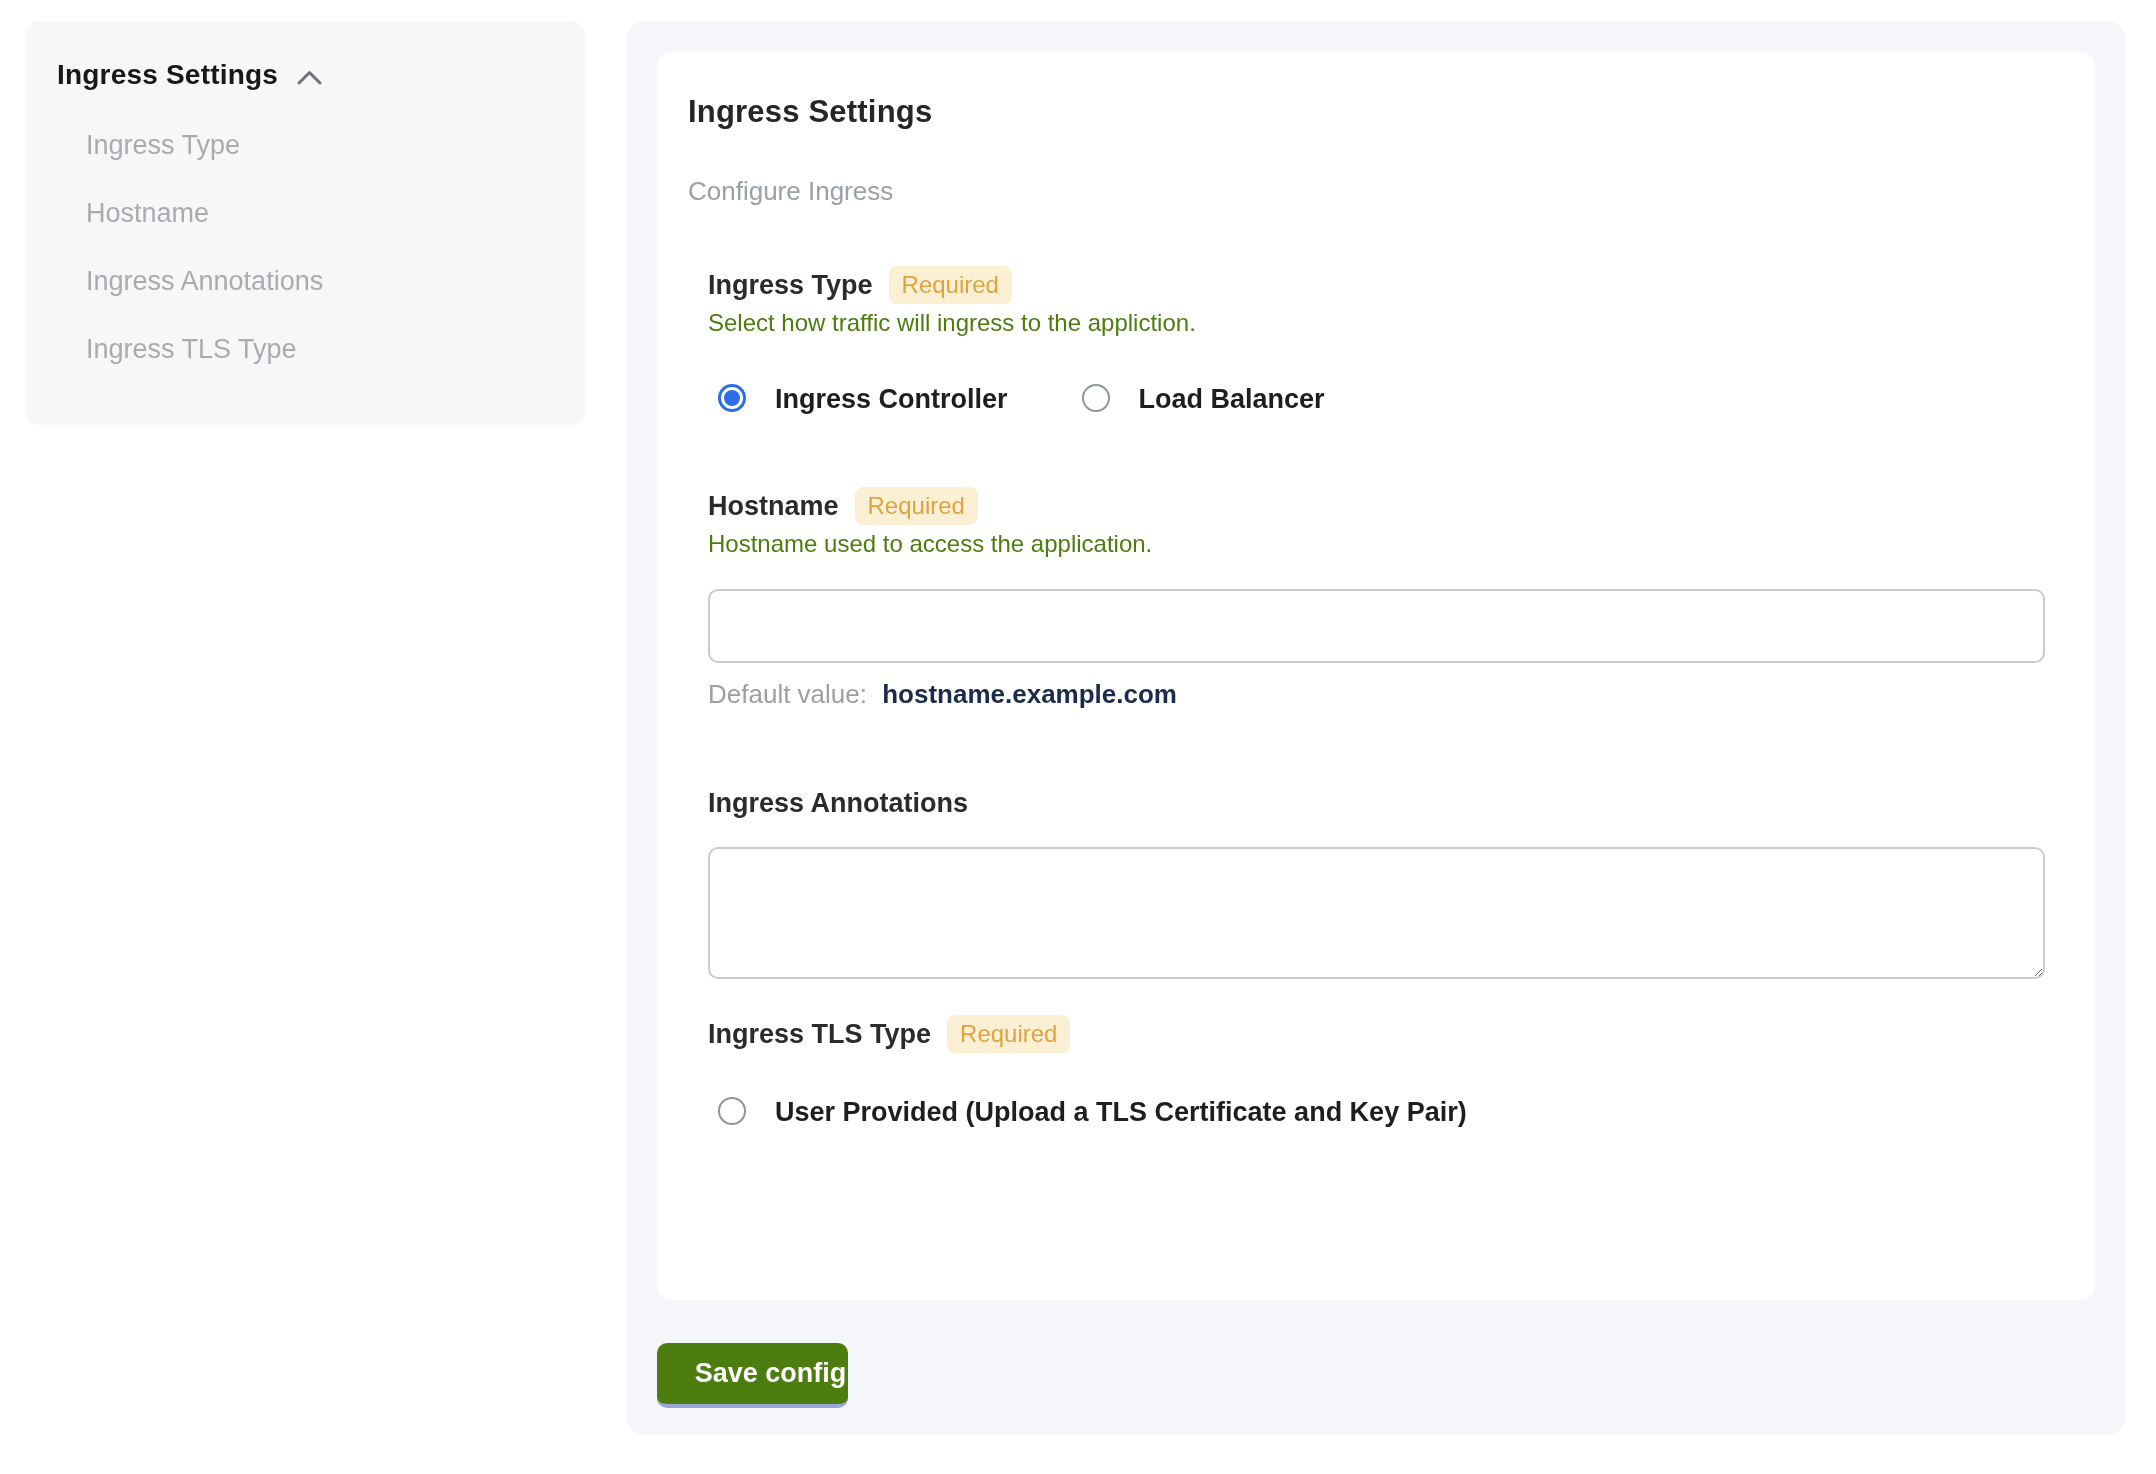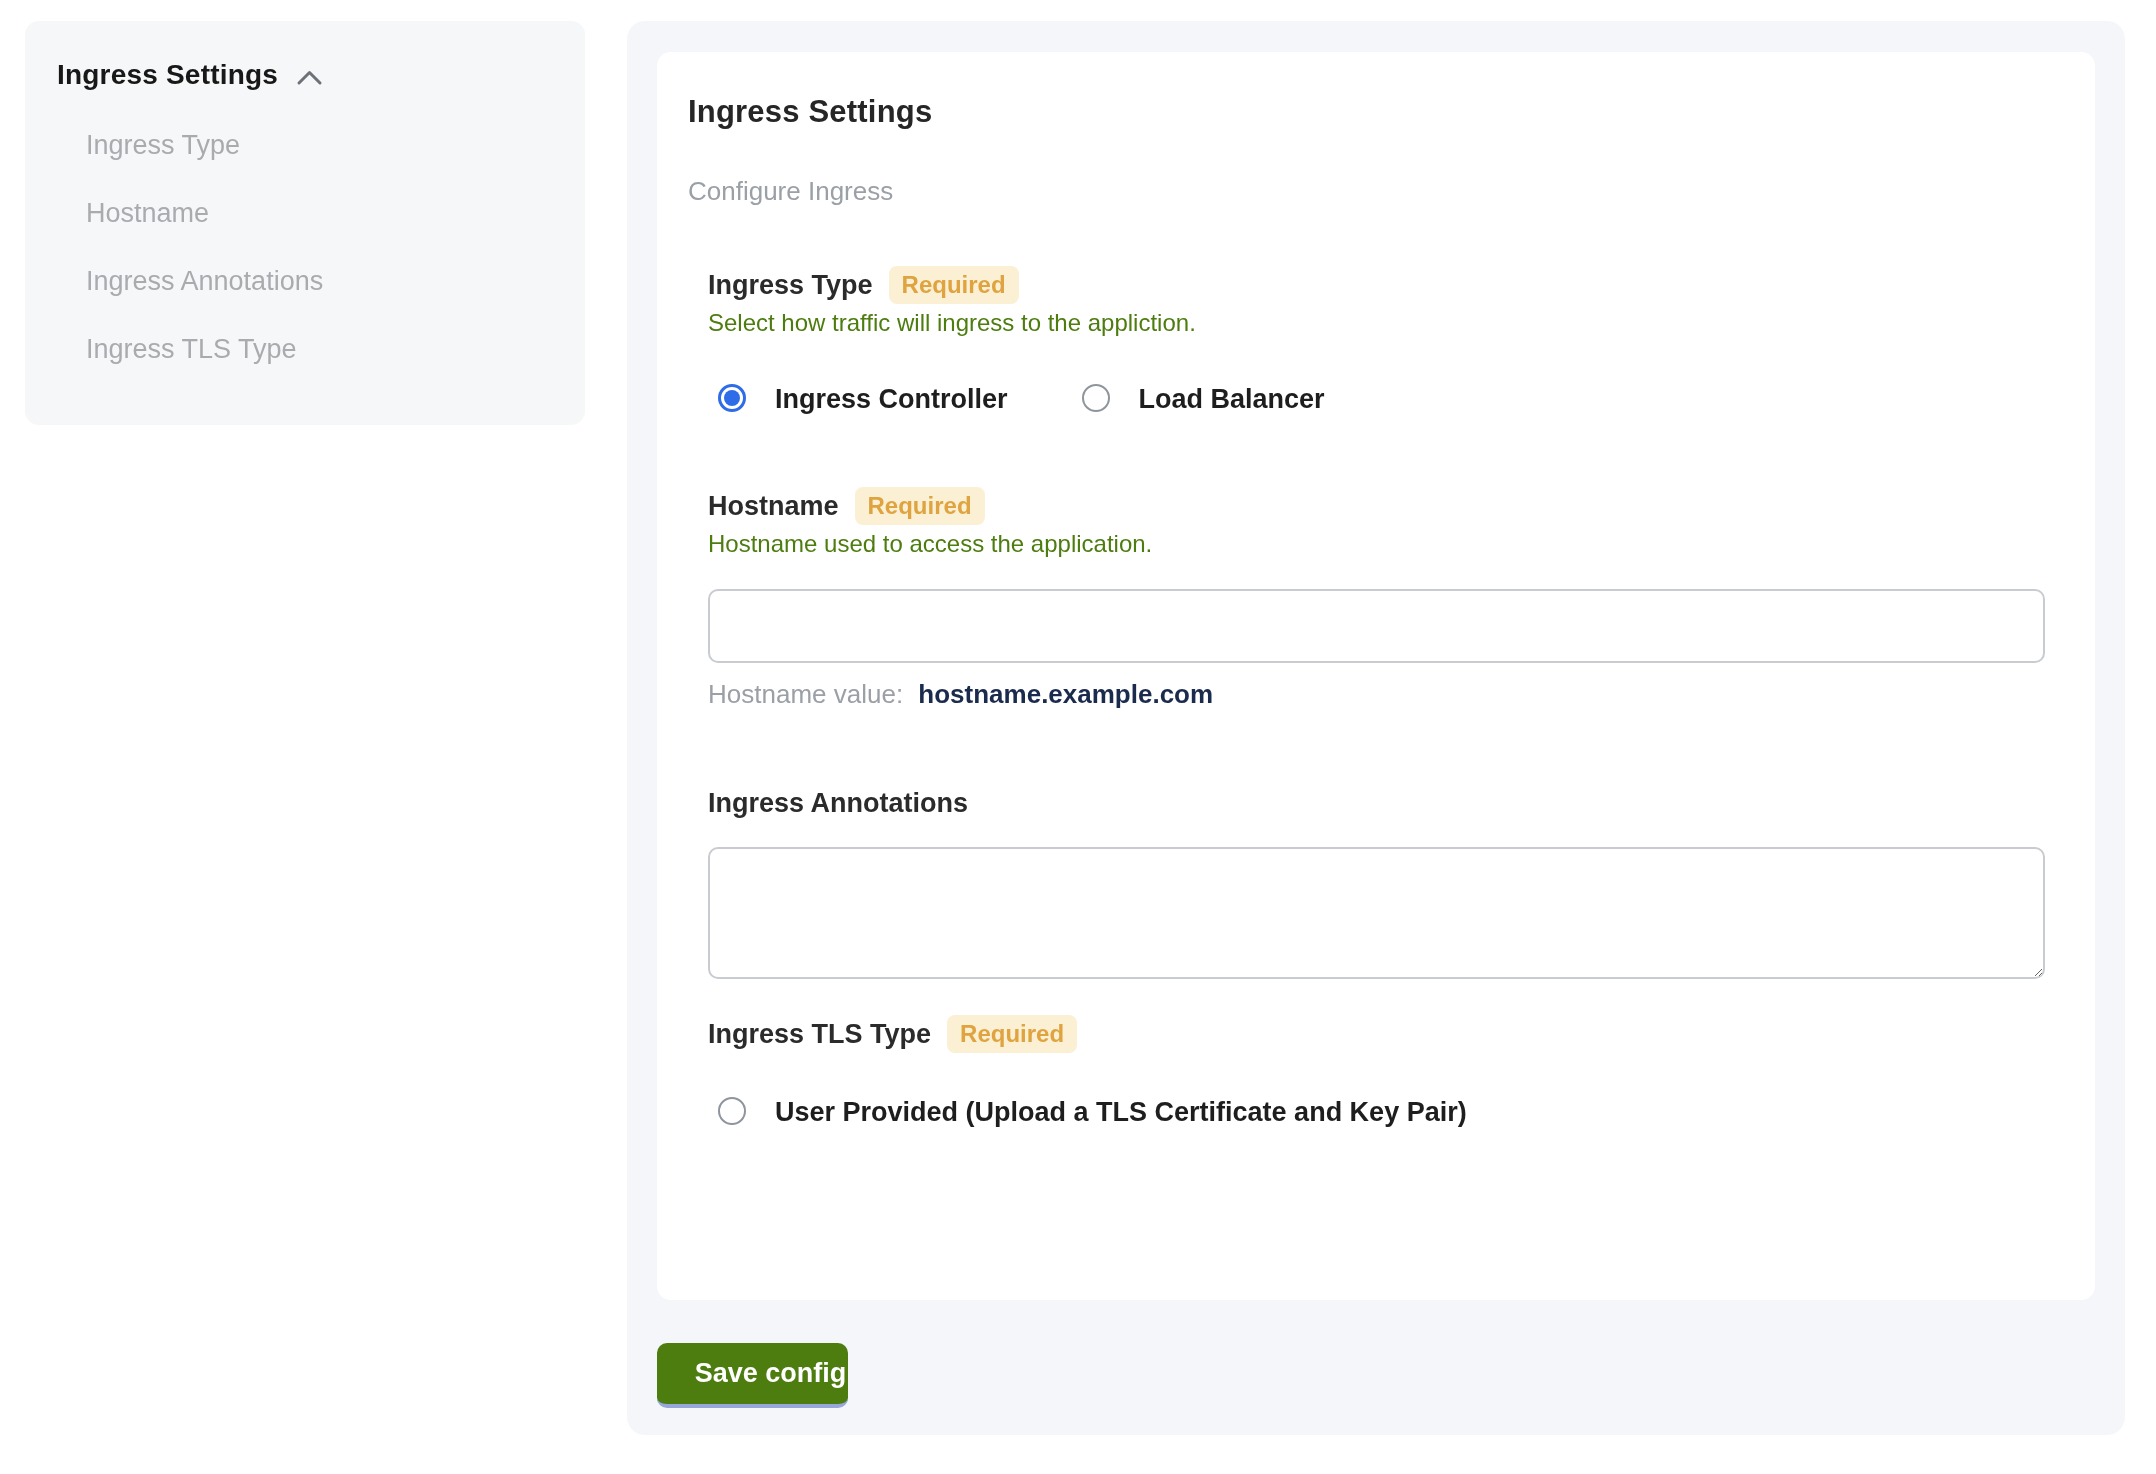--- a/index.html
+++ b/index.html
@@ -61,21 +61,21 @@
   }
   .section { margin-left: 20px; }
 
   .field-head { display: flex; align-items: center; gap: 16px; }
   .field-label {
     font-size: 27px; font-weight: 600; color: #2b2b2b; line-height: 32px;
   }
   .badge {
     display: inline-block;
     background: #fbf0d3; color: #dfa440;
-    font-size: 24px; font-weight: 700;
+    font-size: 24px; font-weight: 400;
     padding: 6px 13px; border-radius: 8px; line-height: 26px;
   }
   .field-desc {
     margin-top: 4px;
     font-size: 24px; color: #4d7c0f; line-height: 30px;
   }
 
   
   .radio-row {
     display: flex; align-items: center; gap: 74px;
@@ -192,21 +192,21 @@
     </div>
 
     <div class="section section-hostname">
       <div class="field-head">
         <span class="field-label">Hostname</span>
         <span class="badge">Required</span>
       </div>
       <p class="field-desc">Hostname used to access the application.</p>
       <input class="text-input" type="text" value="" style="">
       <p class="default-line">
-        <span class="default-label">Hostname value:</span>
+        <span class="default-label">Default value:</span>
         <span class="default-value">hostname.example.com</span>
       </p>
     </div>
 
     <div class="section section-annotations">
       <div class="field-head">
         <span class="field-label">Ingress Annotations</span>
       </div>
       <textarea class="textarea-input" style=""></textarea>
     </div>

